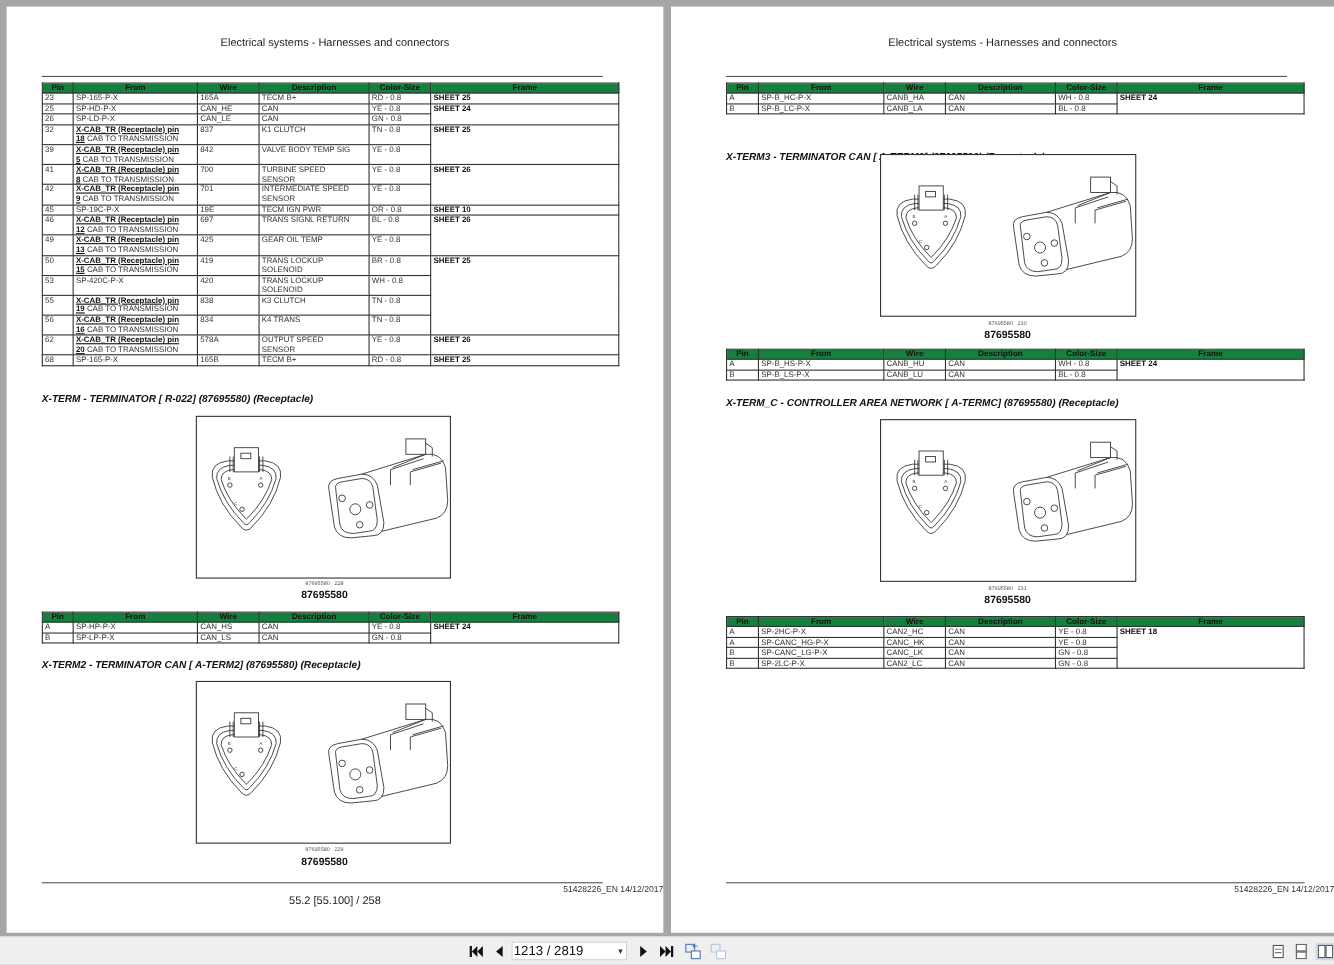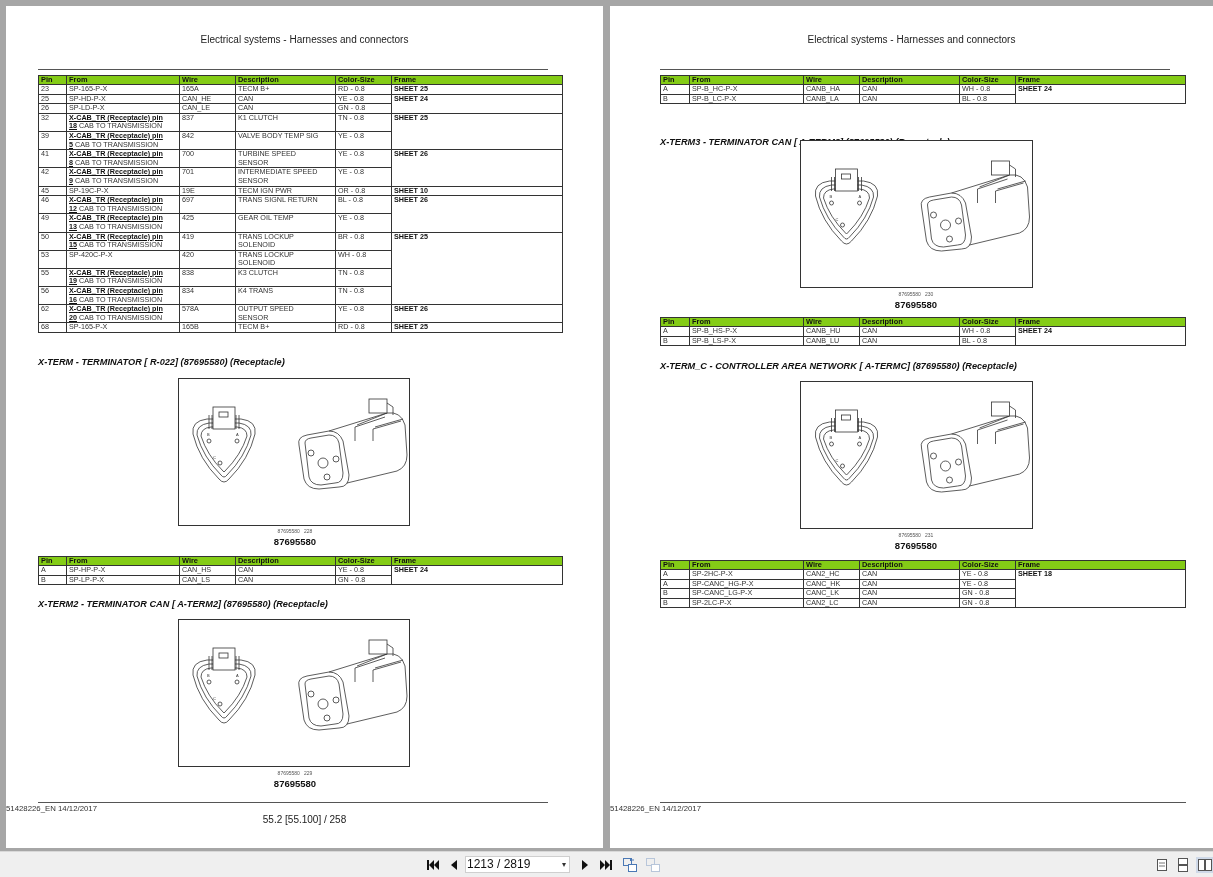--- a/index.html
+++ b/index.html
@@ -19,22 +19,22 @@
     position:absolute; top:28px; left:0; right:0; text-align:center;
     font-size:10px; color:#222;
   }
   .page-rule {
     position:absolute; height:1px; background:#555;
   }
   table.pin-table {
     position:absolute; border-collapse:collapse; font-size:7.2px; table-layout:fixed;
   }
   table.pin-table th {
-    background:#84cc16; font-weight:bold; border:1px solid #333; padding:0 2px;
-    height:8px; line-height:8px; text-align:left; font-size:7.4px;
+    background:#15803d; font-weight:bold; border:1px solid #333; padding:0 2px;
+    height:8px; line-height:8px; text-align:center; font-size:7.4px;
   }
   table.pin-table td {
     border:1px solid #333; padding:0 2px; vertical-align:top;
     line-height:8.6px; color:#333; white-space:nowrap; overflow:hidden;
   }
   table.pin-table td.frame { font-weight:bold; color:#111; }
   table.pin-table td b { color:#111;text-decoration:underline; }
   .section-title {
     position:absolute; font-size:9.2px; font-weight:bold; font-style:italic; color:#111;
     white-space:nowrap;
@@ -43,21 +43,21 @@
     position:absolute; border:1px solid #333; background:#fff; box-sizing:border-box;
   }
   .figure svg { position:absolute; left:0; top:0; }
   .fig-caption-small {
     position:absolute; font-size:5px; color:#555; text-align:center; width:120px;
   }
   .fig-caption {
     position:absolute; font-size:9.5px; font-weight:bold; text-align:center; width:120px;
   }
   .page-footer-doc {
-    position:absolute; left:0; right:0; text-align:left; font-size:7.8px; color:#333;
+    position:absolute; left:0; right:0; text-align:right; font-size:7.8px; color:#333;
   }
   .page-footer-num {
     position:absolute; left:0; right:0; text-align:center; font-size:10px; color:#222;
   }
   
   #toolbar {
     position:absolute; left:0; top:851px; width:1213px; height:26px; background:#efefef;
     border-top:1px solid #d8d8d8;
   }
   .tb-btn {

